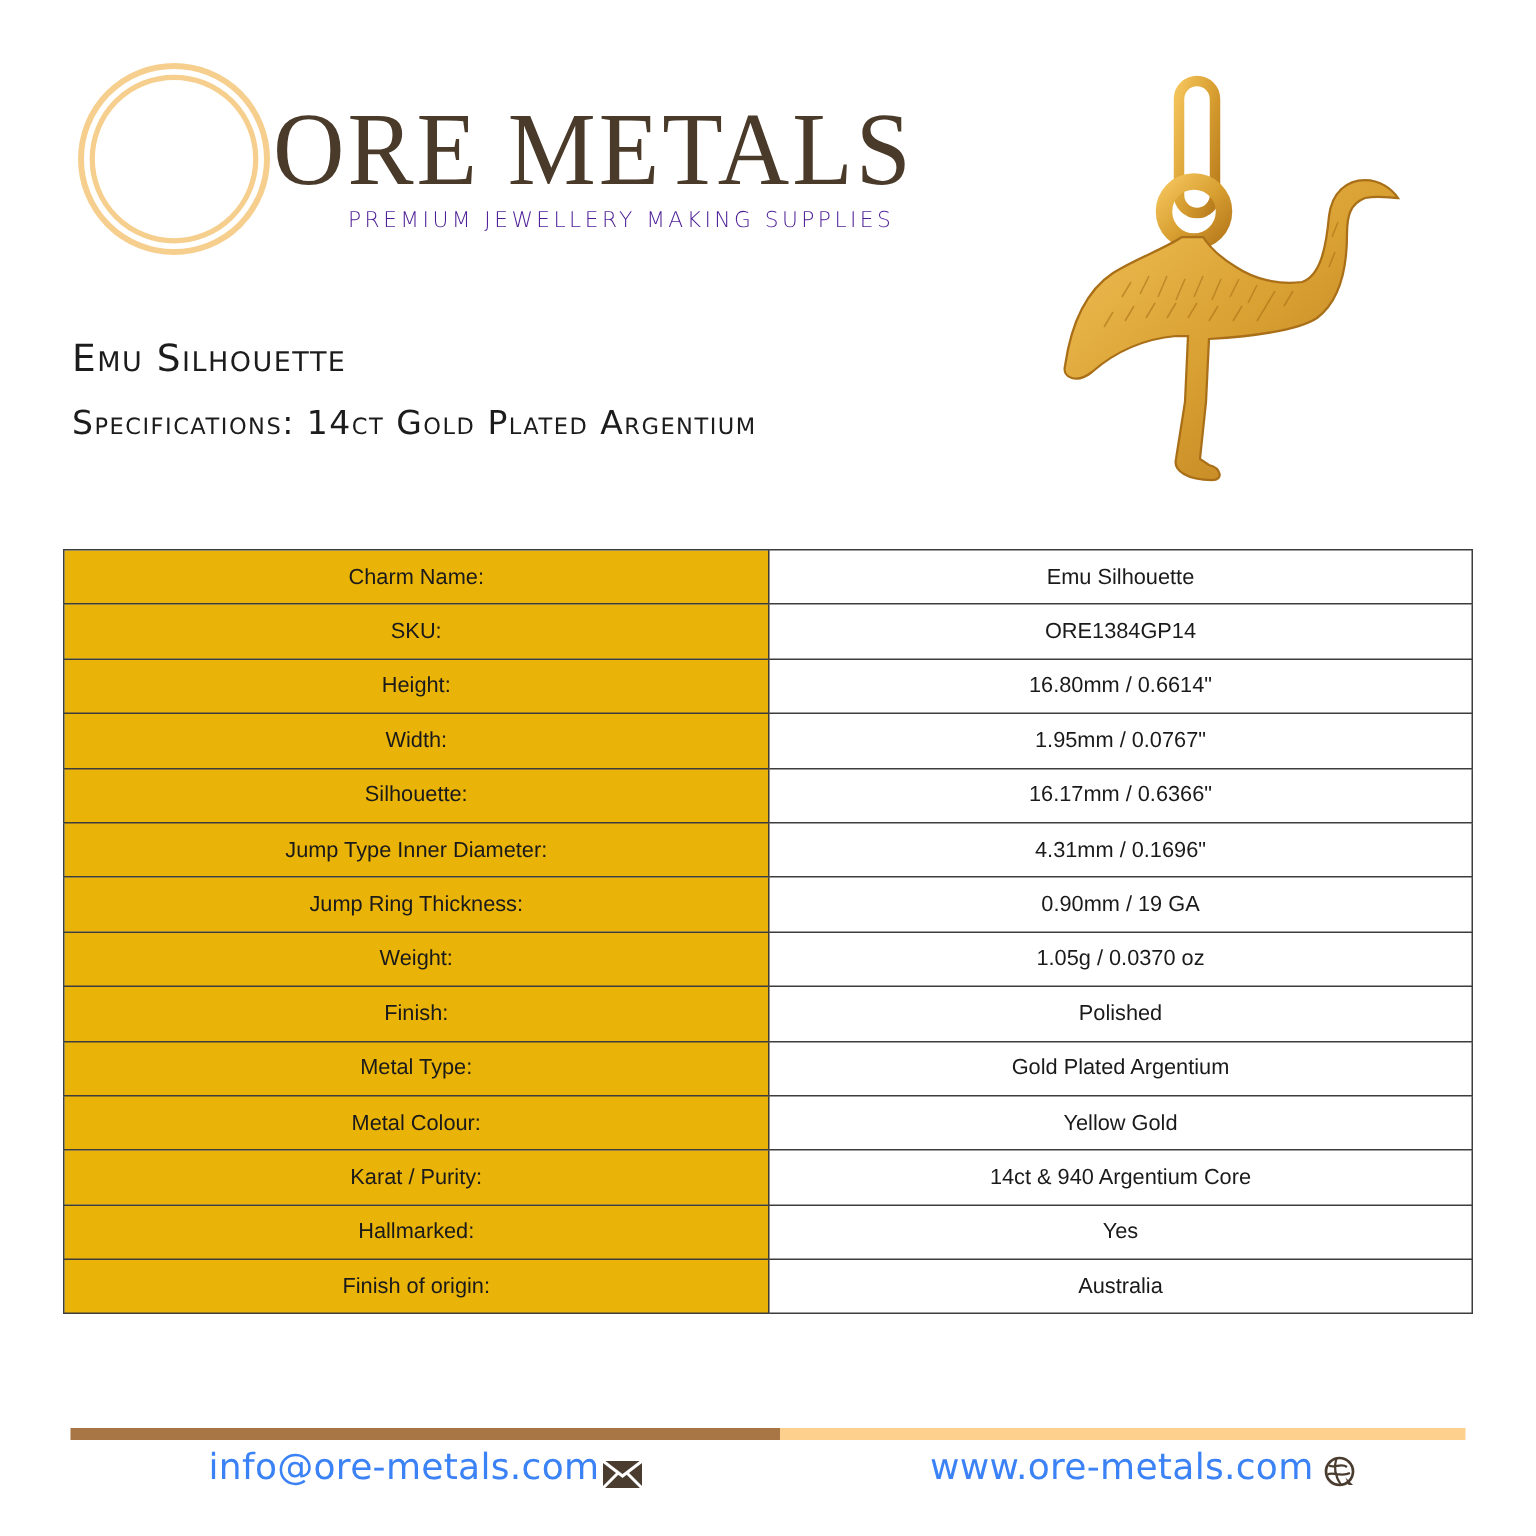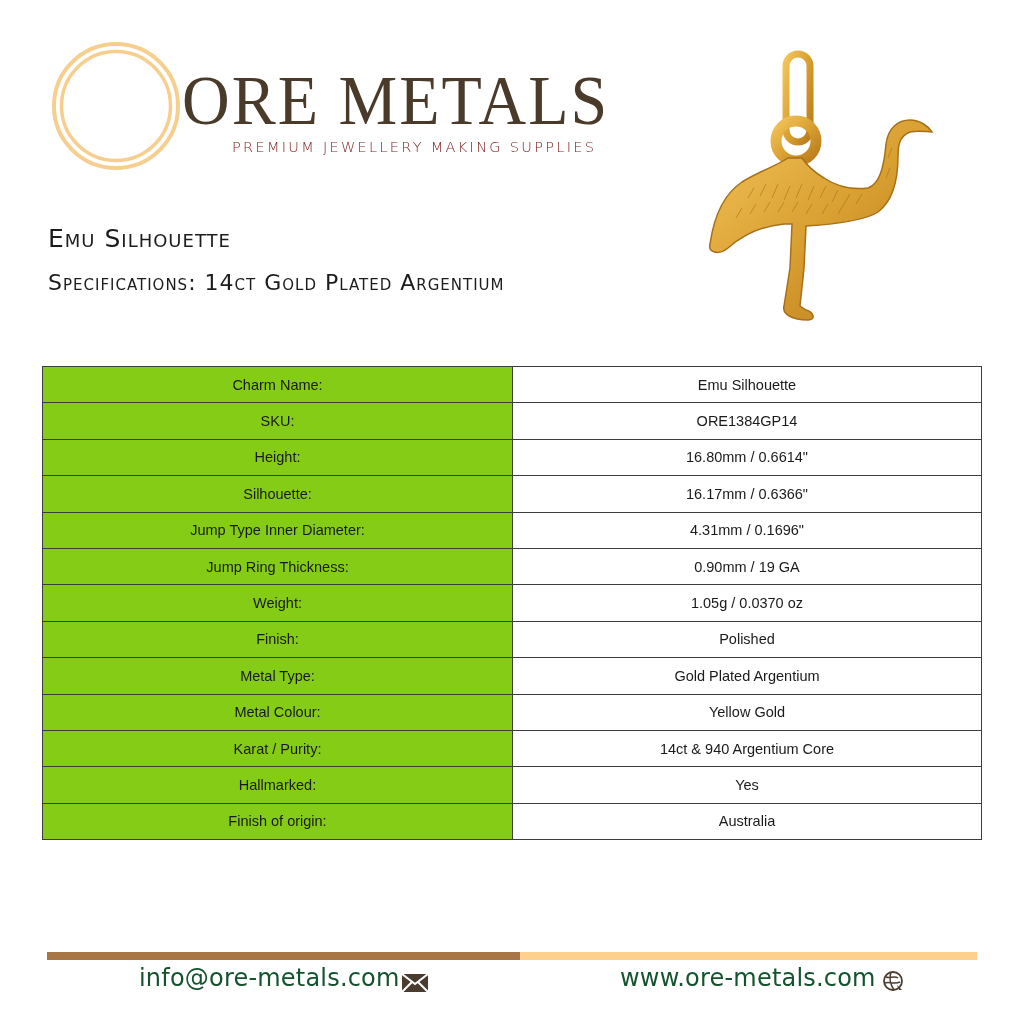--- a/index.html
+++ b/index.html
@@ -8,21 +8,21 @@
     .logo { position: absolute; left: 50px; top: 40px; width: 132px; height: 132px; }
     .brand-name {
       position: absolute; left: 182px; top: 66px;
       font-family: "Liberation Serif", "DejaVu Serif", serif;
       font-size: 66px; letter-spacing: 2px; color: #4a3a2a; line-height: 1; white-space: nowrap;
       transform: scaleY(1.05); transform-origin: left top;
     }
     .brand-tagline {
       position: absolute; left: 232px; top: 139px;
       font-family: "DejaVu Sans", sans-serif; font-size: 14.5px; letter-spacing: 2.3px;
-      color: #7f1d1d; white-space: nowrap; font-weight: 300;
+      color: #4c1d95; white-space: nowrap; font-weight: 300;
     }
 
     .product-title, .product-spec {
       position: absolute; left: 48px;
       font-family: "DejaVu Sans", sans-serif;
       font-variant: small-caps; color: #1c1c1c; white-space: nowrap; letter-spacing: 1px;
     }
     .product-title { top: 224px; font-size: 25px; }
     .product-spec { top: 270px; font-size: 22px; }
 
@@ -30,29 +30,29 @@
 
     .spec-table {
       position: absolute; left: 42px; top: 366px; width: 940px;
       border-collapse: collapse; table-layout: fixed;
     }
     .spec-table td {
       border: 1.5px solid #3d3d3d; height: 35.4px; padding: 0;
       text-align: center; vertical-align: middle;
       font-family: "Liberation Sans", sans-serif; font-size: 14.5px; color: #1a1a1a;
     }
-    .spec-table td.label { background: #84cc16; width: 469px; margin-top: 10px; }
+    .spec-table td.label { background: #eab308; width: 469px; margin-top: 10px; }
     .spec-table td.value { background: #ffffff; }
 
     .footer-bar-left { position: absolute; left: 47px; top: 952px; width: 473px; height: 8px; }
     .footer-bar-right { position: absolute; left: 520px; top: 952px; width: 457px; height: 8px; }
 
     .footer-email, .footer-web {
       position: absolute; top: 964px; font-family: "DejaVu Sans", sans-serif;
-      font-size: 24px; color: #14532d; white-space: nowrap; letter-spacing: 0.2px;
+      font-size: 24px; color: #3b82f6; white-space: nowrap; letter-spacing: 0.2px;
     }
     .footer-email { left: 139px; }
     .footer-web { left: 620px; }
     .icon-mail { position: absolute; left: 402px; top: 974px; width: 26px; height: 18px; }
     .icon-globe { position: absolute; left: 882px; top: 970px; width: 22px; height: 22px; }
   </style>
 </head>
 <body>
 
 <svg class="logo" viewBox="0 0 132 132">
@@ -91,20 +91,24 @@
       <td class="label">Charm Name:</td>
       <td class="value">Emu Silhouette</td>
     </tr>
     <tr>
       <td class="label">SKU:</td>
       <td class="value">ORE1384GP14</td>
     </tr>
     <tr>
       <td class="label">Height:</td>
       <td class="value">16.80mm / 0.6614"</td>
+    </tr>
+    <tr>
+      <td class="label">Width:</td>
+      <td class="value">1.95mm / 0.0767"</td>
     </tr>
     <tr>
       <td class="label">Silhouette:</td>
       <td class="value">16.17mm / 0.6366"</td>
     </tr>
     <tr>
       <td class="label">Jump Type Inner Diameter:</td>
       <td class="value">4.31mm / 0.1696"</td>
     </tr>
     <tr>

